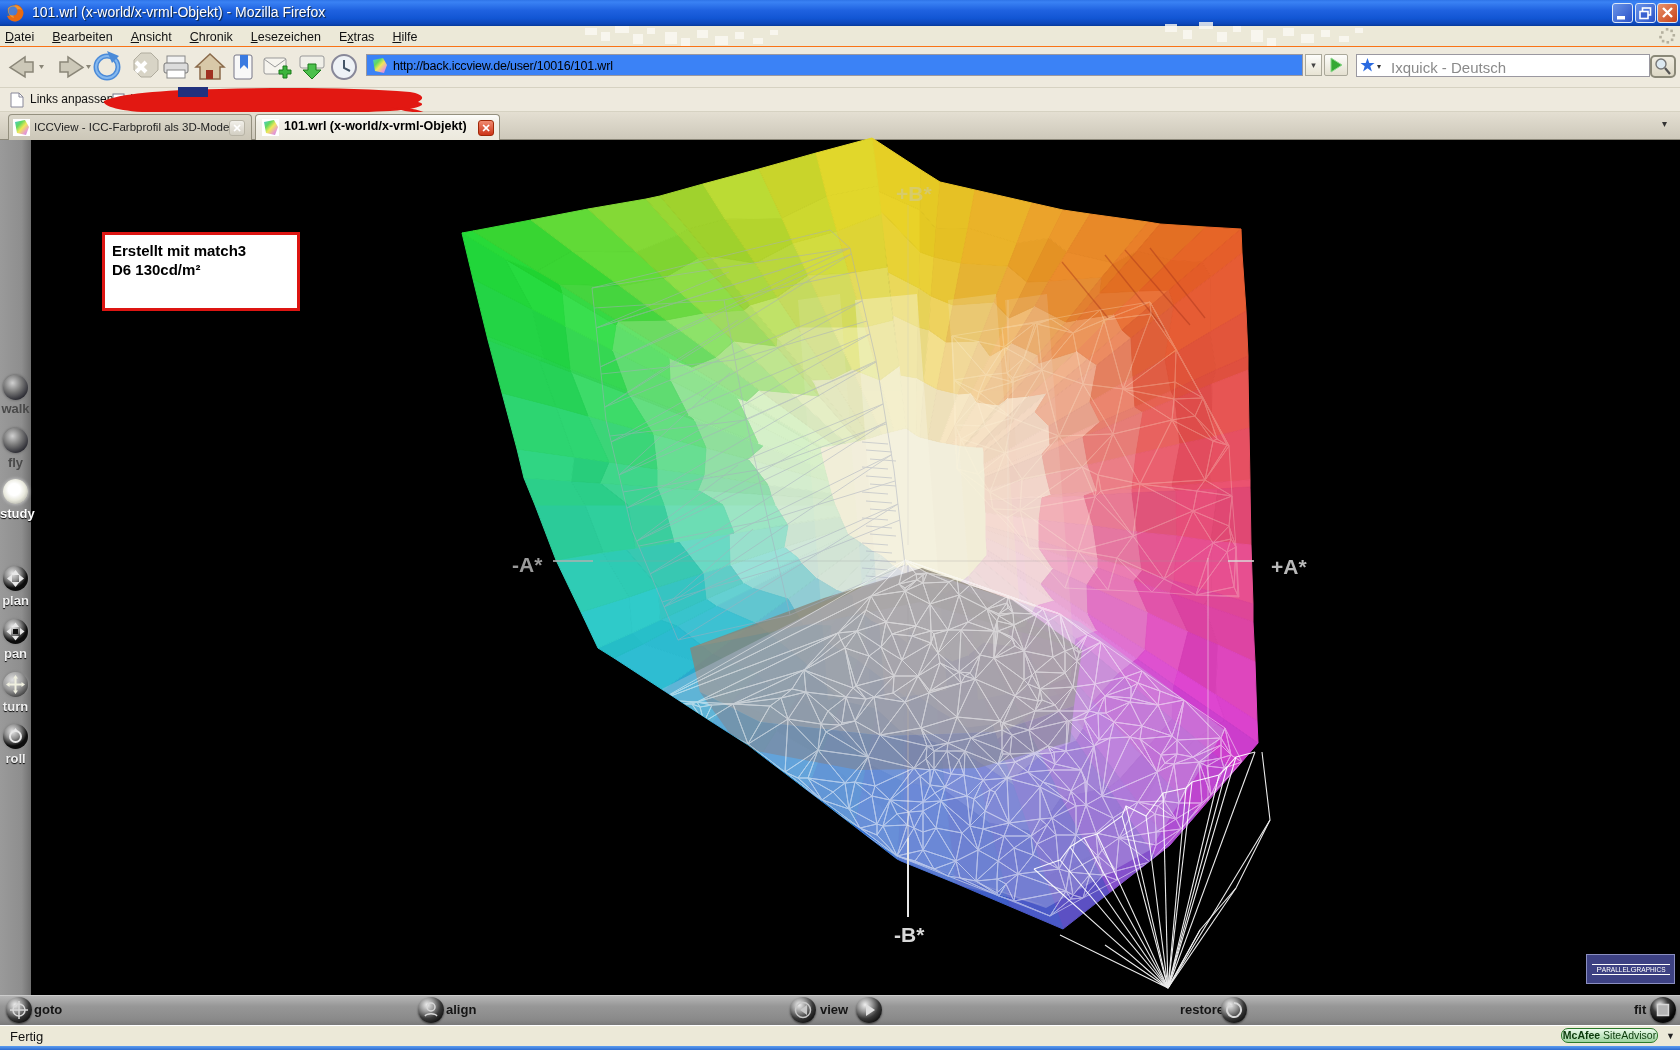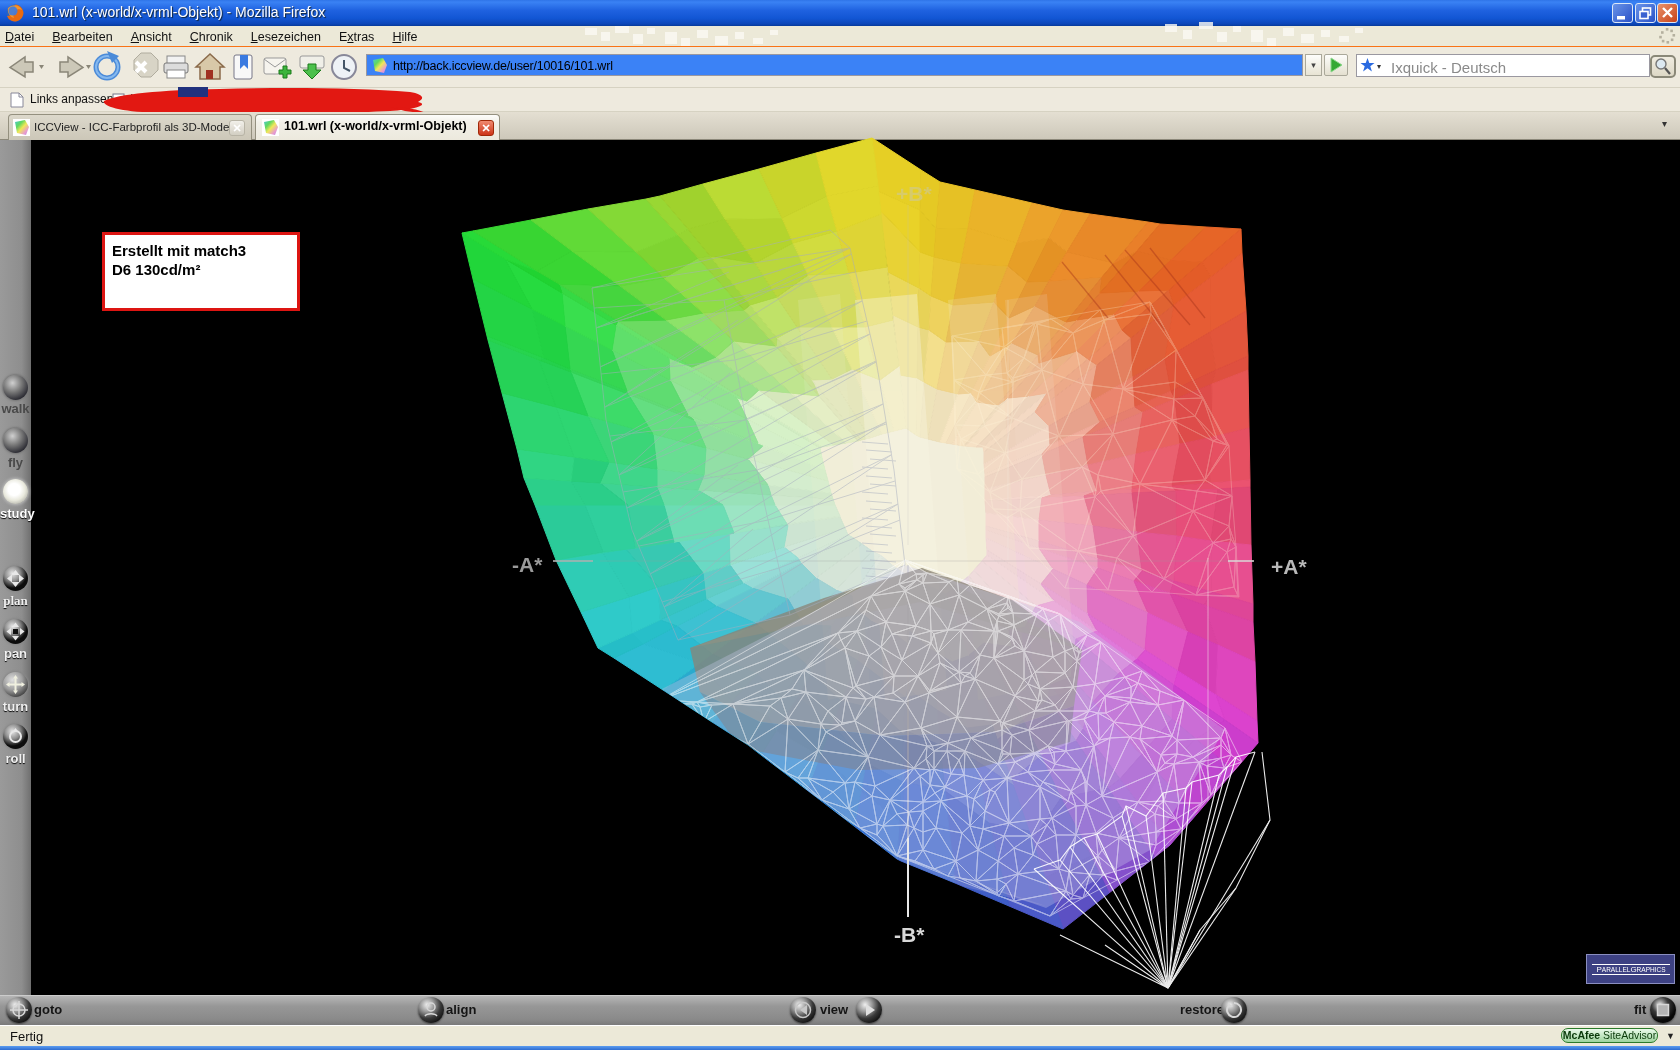--- a/index.html
+++ b/index.html
@@ -1420,21 +1420,21 @@
 <div class="abs sball" style="top:428px;background:radial-gradient(circle at 38% 32%,#d0d0d0,#787878 40%,#26262e 78%);box-shadow:0 0 2px 1px #777;"></div>
 <div class="abs slabel" style="top:455px;color:#4a4a4a;">fly</div>
 <div class="abs sball" style="top:479px;background:radial-gradient(circle at 45% 42%,#ffffff 30%,#e8e8dc 55%,#90908a 95%);box-shadow:0 0 3px 1px #bbb;"></div>
 <div class="abs slabel" style="top:506px;color:#fff;text-shadow:0 1px 1px #000;">study</div>
 <div class="abs sball" style="top:566px;background:radial-gradient(circle at 38% 30%,#e8e8e8,#909090 32%,#0c0c0c 62%);box-shadow:0 0 2px 1px #888;"><svg width="25" height="25">
       <path d="M12.5 4l4 5h-8z" fill="#e8e8e8"></path>
       <path d="M12.5 21l-4-5h8z" fill="#e8e8e8"></path>
       <path d="M4 12.5l5-4v8z" fill="#e8e8e8"></path>
       <path d="M21 12.5l-5 4v-8z" fill="#e8e8e8"></path>
     </svg></div>
-<div class="abs slabel" style="top:593px;color:#f0f0f0;text-shadow:0 1px 1px #000;font-family:Liberation Serif, serif;">plan</div>
+<div class="abs slabel" style="top:593px;color:#f0f0f0;text-shadow:0 1px 1px #000;">plan</div>
 <div class="abs sball" style="top:619px;background:radial-gradient(circle at 38% 30%,#e8e8e8,#909090 32%,#0c0c0c 62%);box-shadow:0 0 2px 1px #888;"><svg width="25" height="25">
       <path d="M12.5 3.5l3.5 4.5h-7z" fill="#e8e8e8"></path>
       <path d="M12.5 21.5l-3.5-4.5h7z" fill="#e8e8e8"></path>
       <path d="M3.5 12.5l4.5-3.5v7z" fill="#e8e8e8"></path>
       <path d="M21.5 12.5l-4.5 3.5v-7z" fill="#e8e8e8"></path>
       <rect x="10" y="10" width="5" height="5" fill="#111"></rect>
     </svg></div>
 <div class="abs slabel" style="top:646px;color:#f0f0f0;text-shadow:0 1px 1px #000;">pan</div>
 <div class="abs sball" style="top:672px;background:radial-gradient(circle at 38% 32%,#e0e0e0,#a0a0a0 42%,#3c3c3c 80%);box-shadow:0 0 2px 1px #888;"><svg width="25" height="25">
       <path d="M6 12.5h13M12.5 6v13" stroke="#f0f0e0" stroke-width="2"></path>

